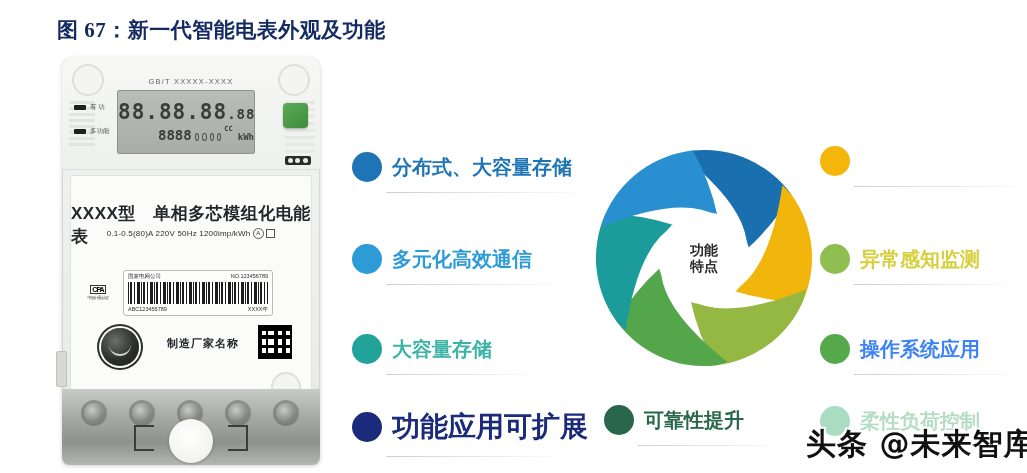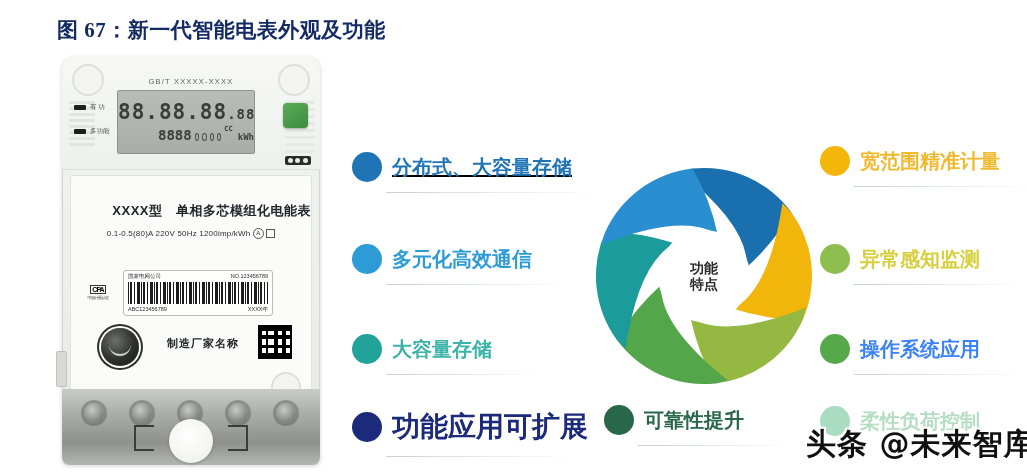--- a/index.html
+++ b/index.html
@@ -82,22 +82,22 @@
     background:#2a2c2a;border-radius:2px;display:flex;align-items:center;
     justify-content:space-around;padding:0 2px;box-sizing:border-box;
   }
   .dots3 b{width:5px;height:5px;border-radius:50%;background:#e8e8e4;display:block;}
 
   .meter-body{
     position:absolute;left:8px;top:118px;right:8px;height:272px;
     background:#fbfbfa;border:1px solid #e0e2de;border-radius:3px;
   }
   .model{
-    position:absolute;left:0;top:26px;width:100%;text-align:right;
-    font-size:13px;font-weight:bold;color:#23262a;letter-spacing:0.5px;
+    position:absolute;left:0;top:26px;width:100%;text-align:left;
+    font-size:17px;font-weight:bold;color:#23262a;letter-spacing:0.5px;
   }
   .spec{
     position:absolute;left:0;top:52px;width:100%;text-align:center;
     font-size:8px;color:#2b2e31;letter-spacing:0.2px;
   }
   .spec .bx{display:inline-block;border:1px solid #555;border-radius:50%;width:9px;height:9px;
     line-height:9px;font-size:6px;text-align:center;vertical-align:middle;}
   .spec .sq{display:inline-block;border:1px solid #555;width:7px;height:7px;vertical-align:middle;}
   .ce{
     position:absolute;left:14px;top:105px;width:26px;height:22px;
@@ -161,21 +161,21 @@
   .feat .lbl{
     font-weight:bold;white-space:nowrap;
     font-family:"DejaVu Sans","Liberation Sans",sans-serif;
   }
   .feat .rule{
     position:absolute;left:34px;bottom:-11px;height:1px;
     background:linear-gradient(90deg,rgba(190,200,205,.85),rgba(190,200,205,0));
   }
 
   
-  .wheel{position:absolute;left:592px;top:164px;width:224px;height:224px;}
+  .wheel{position:absolute;left:592px;top:146px;width:224px;height:224px;}
   .wheel svg{display:block;}
   .wheel-center{
     position:absolute;left:50%;top:50%;transform:translate(-50%,-50%);
     text-align:center;font-size:14px;font-weight:bold;color:#2b2b2b;line-height:1.15;
     font-family:"DejaVu Sans","Liberation Sans",sans-serif;
   }
 
   
   .wm{
     position:absolute;left:806px;top:424px;
@@ -293,21 +293,21 @@
       <div class="term" style="left:166px"></div>
       <div class="term" style="left:214px"></div>
       <div class="brkt l"></div>
       <div class="brkt r"></div>
       <div class="cover"></div>
     </div>
 
     <div class="tab-l"></div>
   </div>
 
-  <div class="feat" style="left:352px;top:152px;text-decoration:underline;">
+  <div class="feat" style="left:352px;top:152px;">
     <span class="dot" style="width: 30px; height: 30px; background: rgb(31, 116, 182);"></span>
     <span class="lbl" style="color: rgb(31, 116, 182); font-size: 20px;">分布式、大容量存储</span>
     <span class="rule" style="width:210px"></span>
   </div>
 
   <div class="feat" style="left:352px;top:244px;">
     <span class="dot" style="width: 30px; height: 30px; background: rgb(44, 155, 214);"></span>
     <span class="lbl" style="color: rgb(44, 155, 214); font-size: 20px;">多元化高效通信</span>
     <span class="rule" style="width:185px"></span>
   </div>
@@ -319,21 +319,20 @@
   </div>
 
   <div class="feat" style="left:352px;top:408px;">
     <span class="dot" style="width: 30px; height: 30px; background: rgb(27, 42, 122);"></span>
     <span class="lbl" style="color: rgb(27, 42, 122); font-size: 28px;">功能应用可扩展</span>
     <span class="rule" style="width:185px"></span>
   </div>
 
   <div class="feat" style="left:820px;top:146px;">
     <span class="dot" style="width: 30px; height: 30px; background: rgb(245, 182, 10);"></span>
-    <span class="lbl" style="color: rgb(240, 185, 46); font-size: 20px;">宽范围精准计量</span>
     <span class="rule" style="width:180px"></span>
   </div>
 
   <div class="feat" style="left:820px;top:244px;">
     <span class="dot" style="width: 30px; height: 30px; background: rgb(142, 190, 79);"></span>
     <span class="lbl" style="color: rgb(214, 207, 58); font-size: 20px;">异常感知监测</span>
     <span class="rule" style="width:170px"></span>
   </div>
 
   <div class="feat" style="left:820px;top:334px;">

